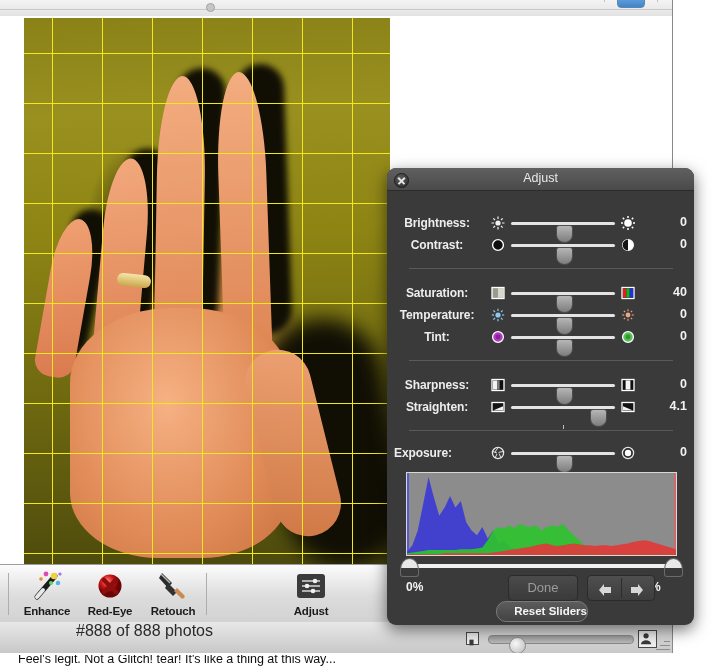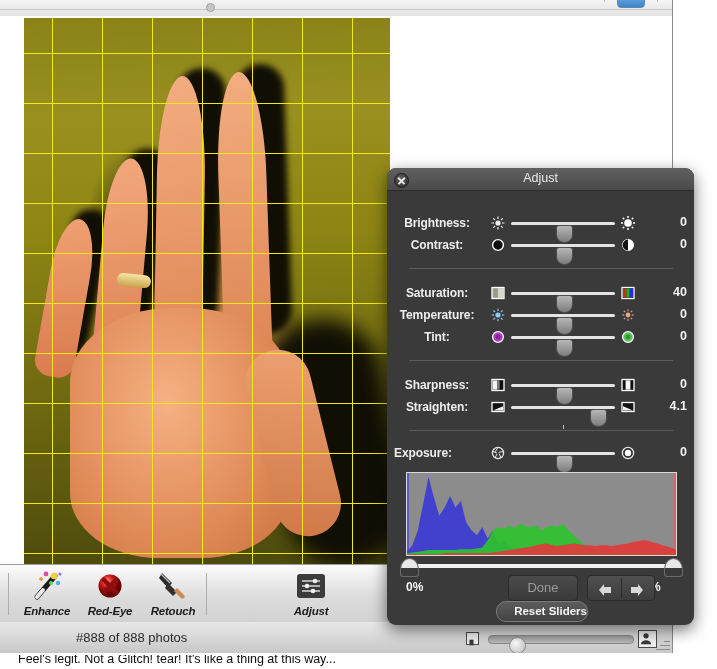--- a/index.html
+++ b/index.html
@@ -80,34 +80,33 @@
     border-bottom: 1px solid #9a9a9a;
   }
   .tool-btn {
     position: absolute; top: 4px; width: 70px; height: 50px;
     text-align: center; cursor: default;
   }
   .tool-label {
     position: absolute; left: 0; right: 0; bottom: 2px;
     font-size: 11.5px; color: #1b1b1b; font-weight: bold;
     letter-spacing: -0.2px;
-    font-style: italic;
   }
   .tool-ico { position: absolute; left: 50%; top: 1px; transform: translateX(-50%); width: 34px; height: 32px; }
   .tb-sep { position: absolute; top: 8px; width: 1px; height: 42px; background: #adadad; }
 
   
   .status-bar {
     position: absolute; left: 0; top: 622px;
     width: 672px; height: 31px;
     background: linear-gradient(#e8e8e8, #c8c8c8);
   }
   .status-count {
-    position: absolute; left: 76px; top: 8px;
-    font-size: 13px; color: #2a2a2a;
+    position: absolute; left: 76px; top: 0;
+    font-size: 16px; color: #2a2a2a;
   }
   .zoom-wrap { position: absolute; left: 466px; top: 8px; width: 190px; height: 16px; }
   .zoom-ico-sm, .zoom-ico-lg {
     position: absolute; top: 0; border: 1px solid #4a4a4a; background: #f0f0f0;
   }
   .zoom-ico-sm { left: 0; width: 11px; height: 11px; top: 2px; }
   .zoom-ico-lg { left: 172px; width: 17px; height: 16px; }
   .zoom-track {
     position: absolute; left: 22px; top: 5px; width: 144px; height: 7px;
     background: linear-gradient(#9a9a9a, #bdbdbd); border-radius: 4px;

